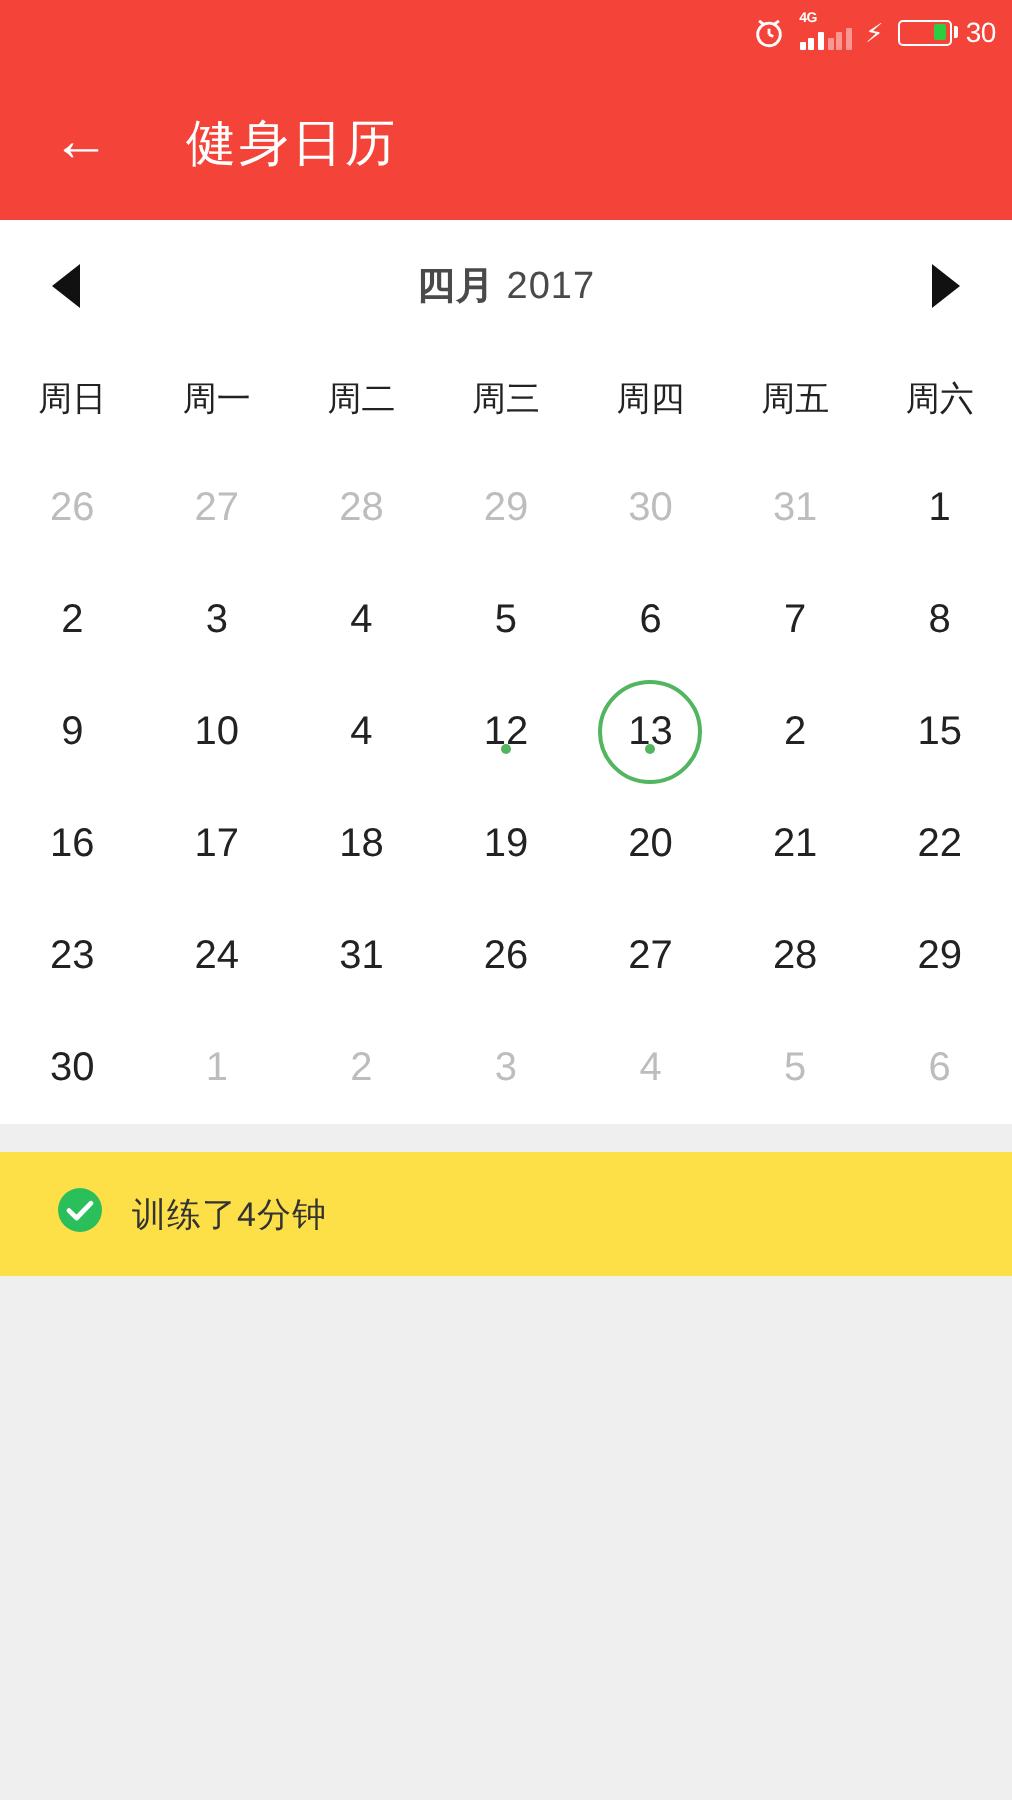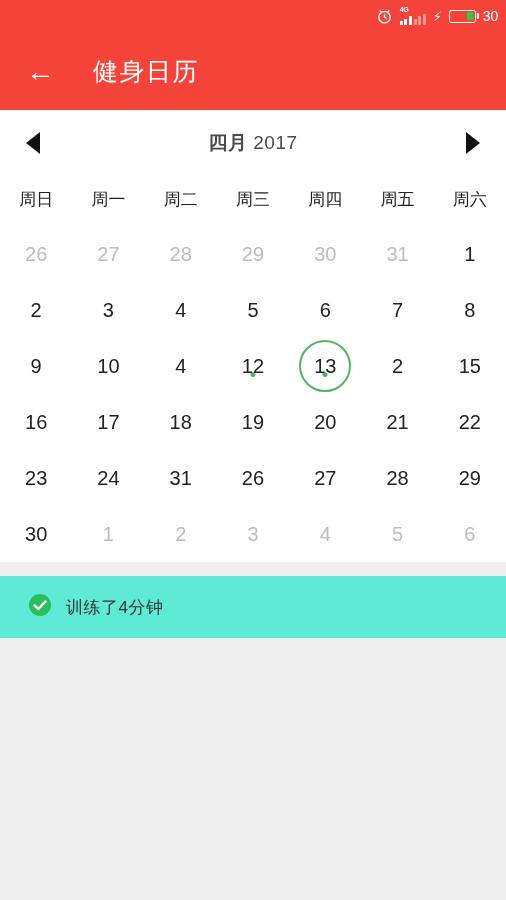--- a/index.html
+++ b/index.html
@@ -69,21 +69,21 @@
   }
   .dot{
     position:absolute; width:5px; height:5px; border-radius:50%;
     background:#53b55f; left:50%; transform:translateX(-50%); top:34px;
   }
 
   .card-gap{ height:14px; background:#efeff0; }
 
   
   .summary{
-    background:#5eead4; height:62px; display:flex; align-items:center;
+    background:#fde047; height:62px; display:flex; align-items:center;
     padding-left:28px; gap:14px;
   }
   .check-ico{ width:24px; height:24px; }
   .summary-text{ font-size:17px; color:#333; letter-spacing:0.5px;}
 
   .rest{ background:#efeff0; flex:1; }
 </style>
 </head>
 <body>
 

